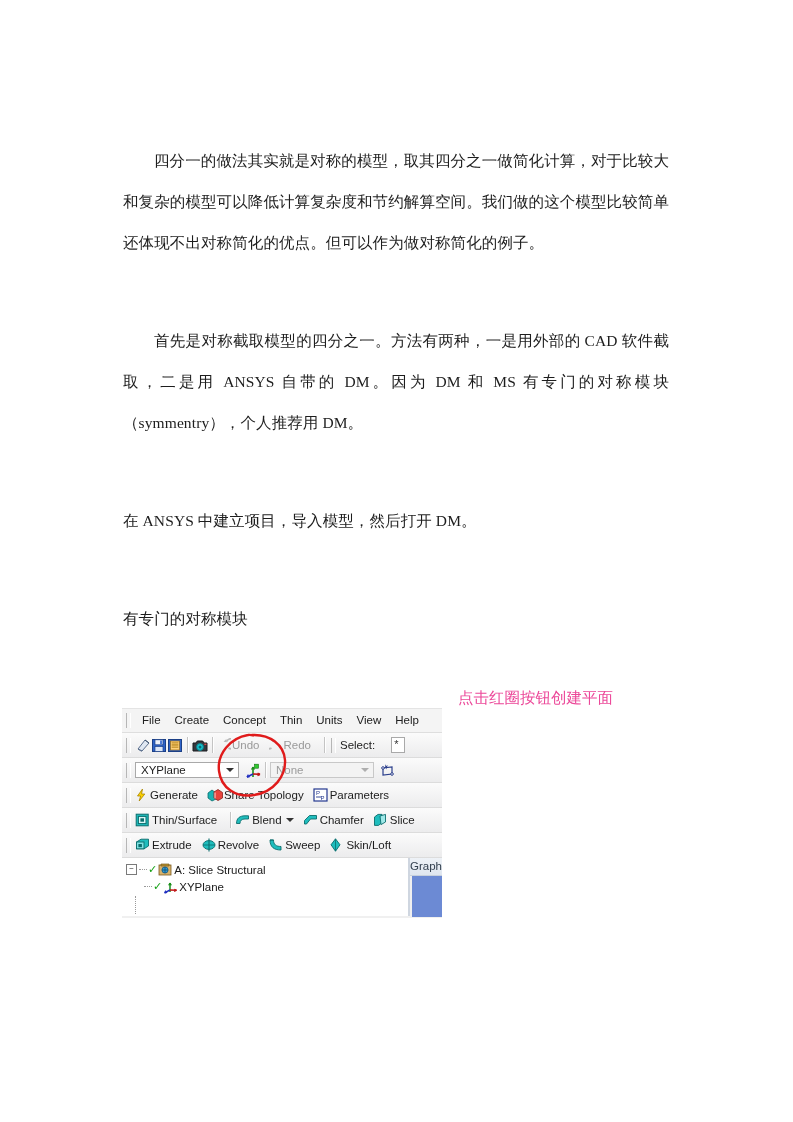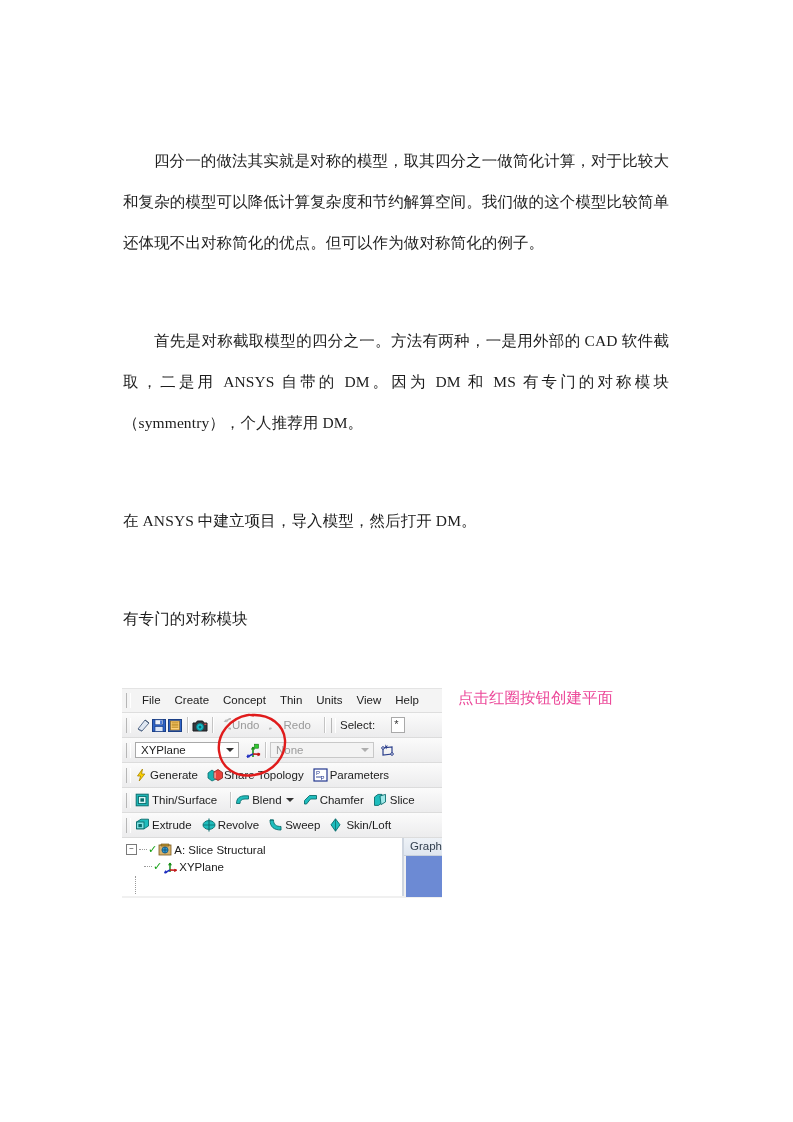--- a/index.html
+++ b/index.html
@@ -36,21 +36,21 @@
     left:458px; top:688px;
     font-size:15.5px;
     color:#ec4899;
     font-family:"Liberation Serif","DejaVu Serif",serif;
     white-space:nowrap;
   }
 
   
   .shot{
     position:absolute;
-    left:122px; top:688px;
+    left:122px; top:708px;
     width:320px; height:209px;
     background:#f0f0f0;
     font-family:"Liberation Sans","DejaVu Sans",sans-serif;
     overflow:hidden;
     border-top:1px solid #e4e4e4;
   }
   .shot-row{
     display:flex;align-items:center;
     height:24px;
     background:linear-gradient(#fbfbfb,#ececed);
@@ -125,21 +125,21 @@
   }
   .dotted{
     border-top:1px dotted #9a9a9a;width:8px;margin-right:1px;flex:none;
   }
   .vdot{position:absolute;left:13px;top:38px;height:18px;border-left:1px dotted #9a9a9a;}
   .tick{color:#12a012;font-size:11px;font-weight:bold;margin-right:1px;flex:none;}
   .tree-text{color:#1a1a1a;margin-left:2px;}
 
   .graph-panel{flex:1;background:#f0f0f0;}
   .graph-title{
-    height:17px;font-size:11.5px;color:#33404f;padding-left:6px;line-height:17px;
+    height:17px;font-size:11.5px;color:#33404f;padding-left:0;line-height:17px;
     background:linear-gradient(#eef2f7,#dfe6ef);border-bottom:1px solid #c7d0dc;
     overflow:hidden;
   }
   .viewport{height:41px;background:#6c8ad4;margin-left:2px;}
 
   
   .red-oval{
     position:absolute;
     left:90px; top:22px;
     width:80px;height:70px;

